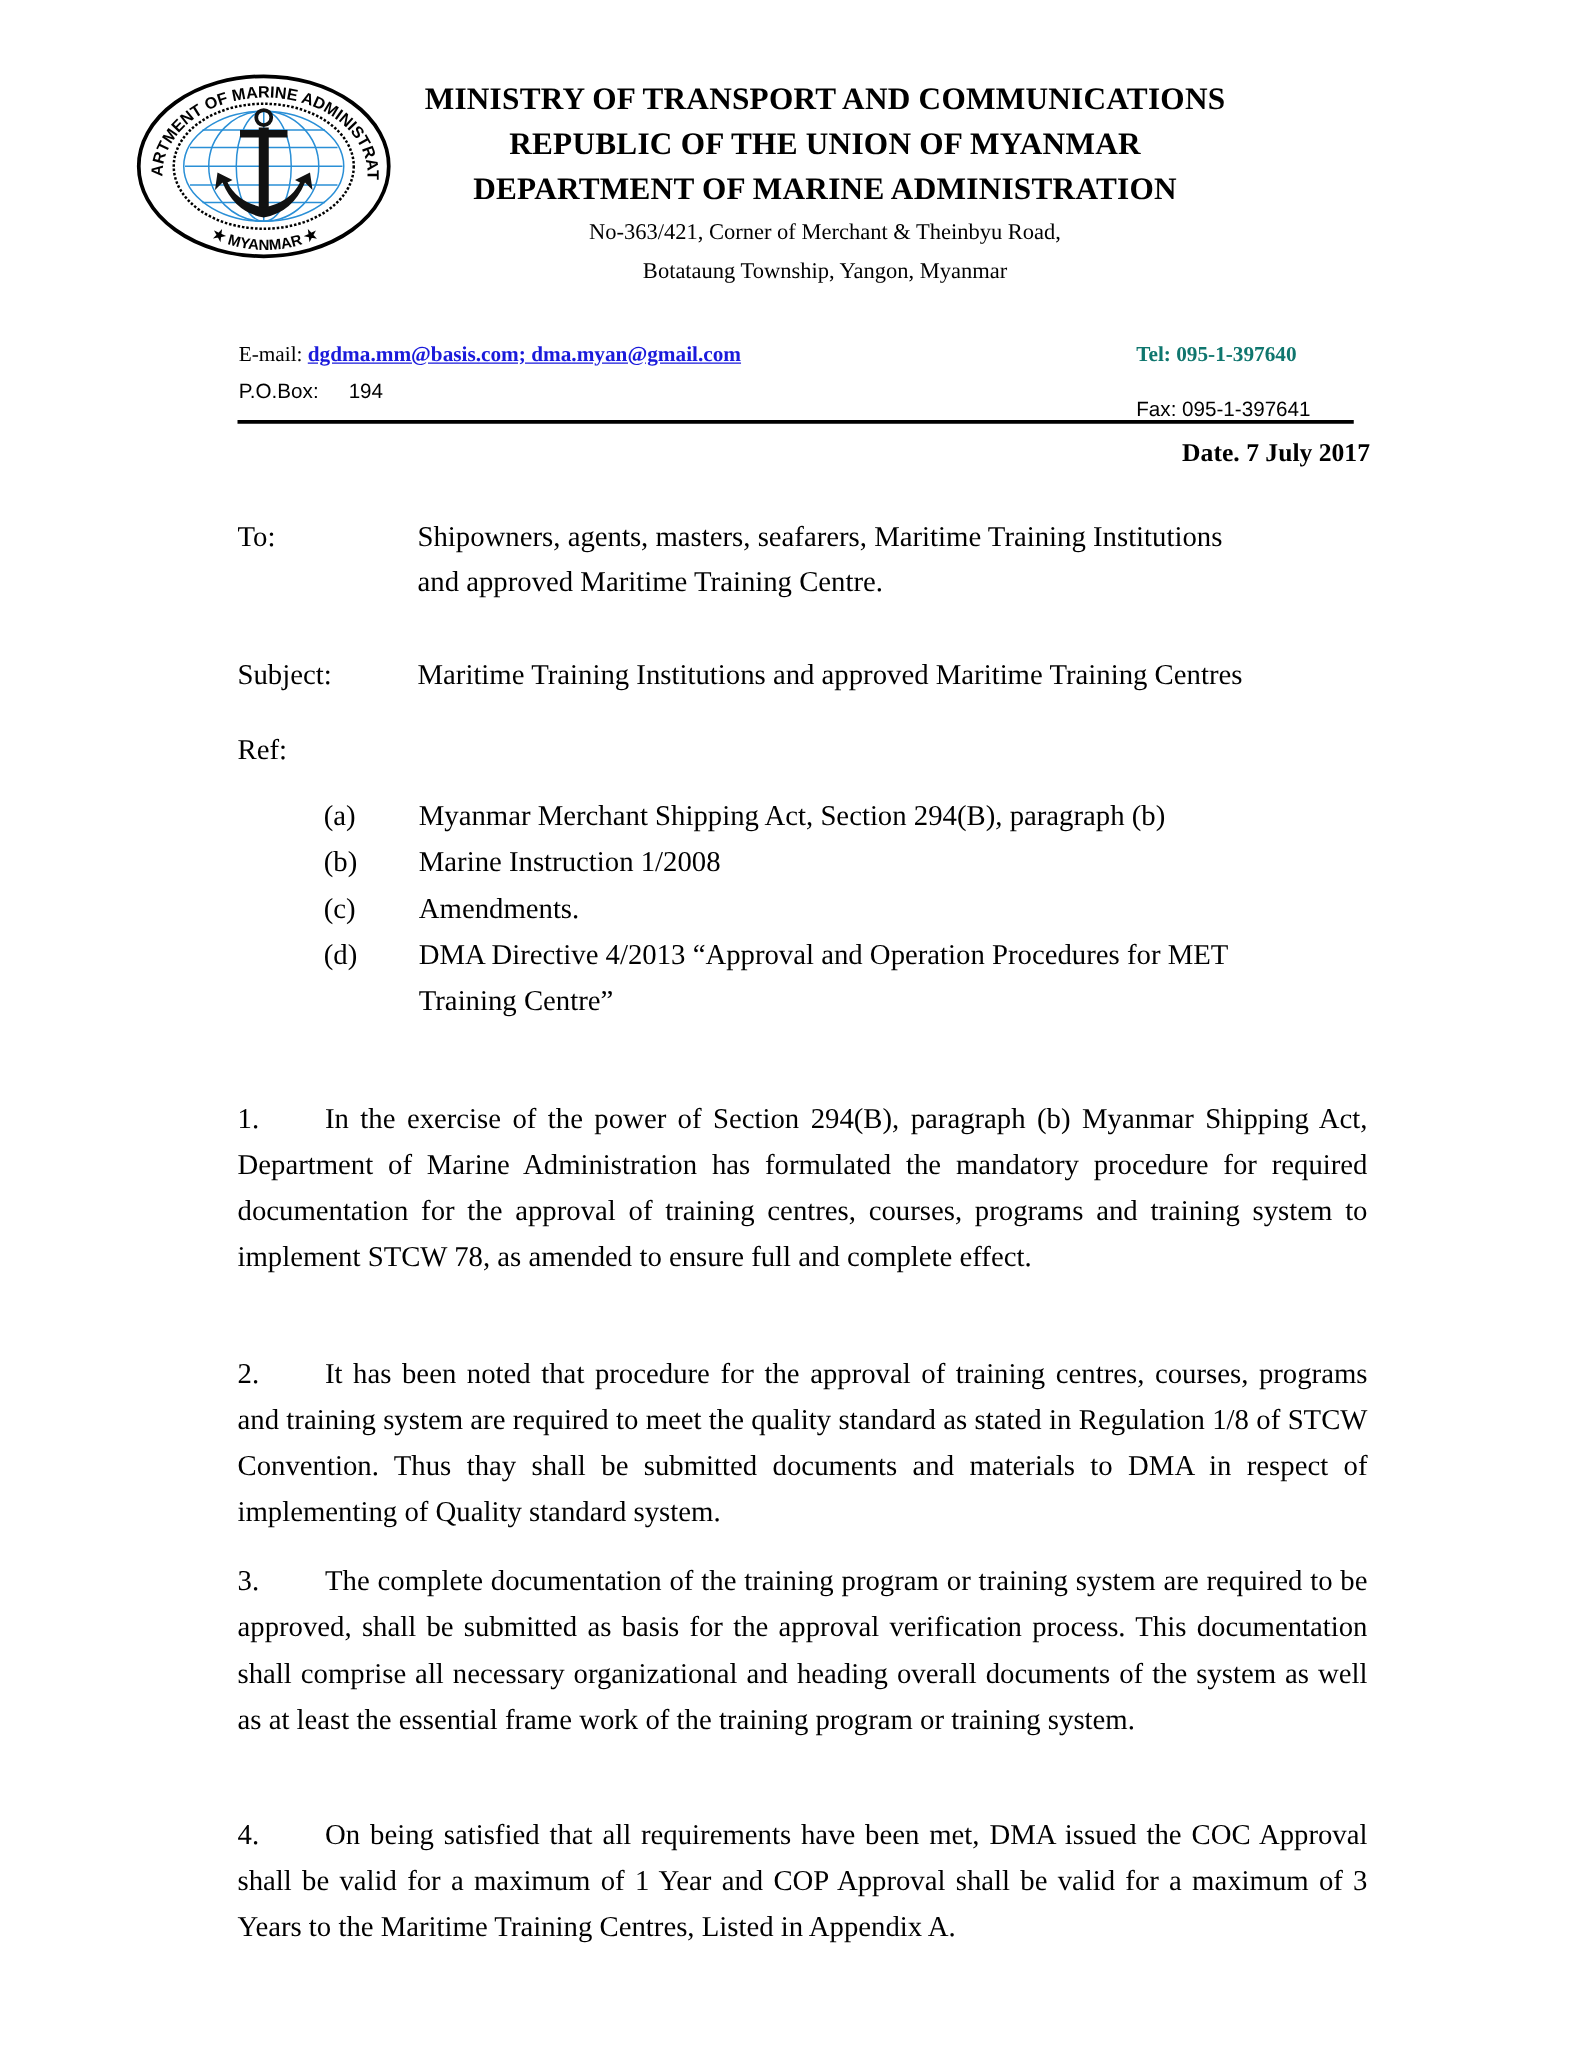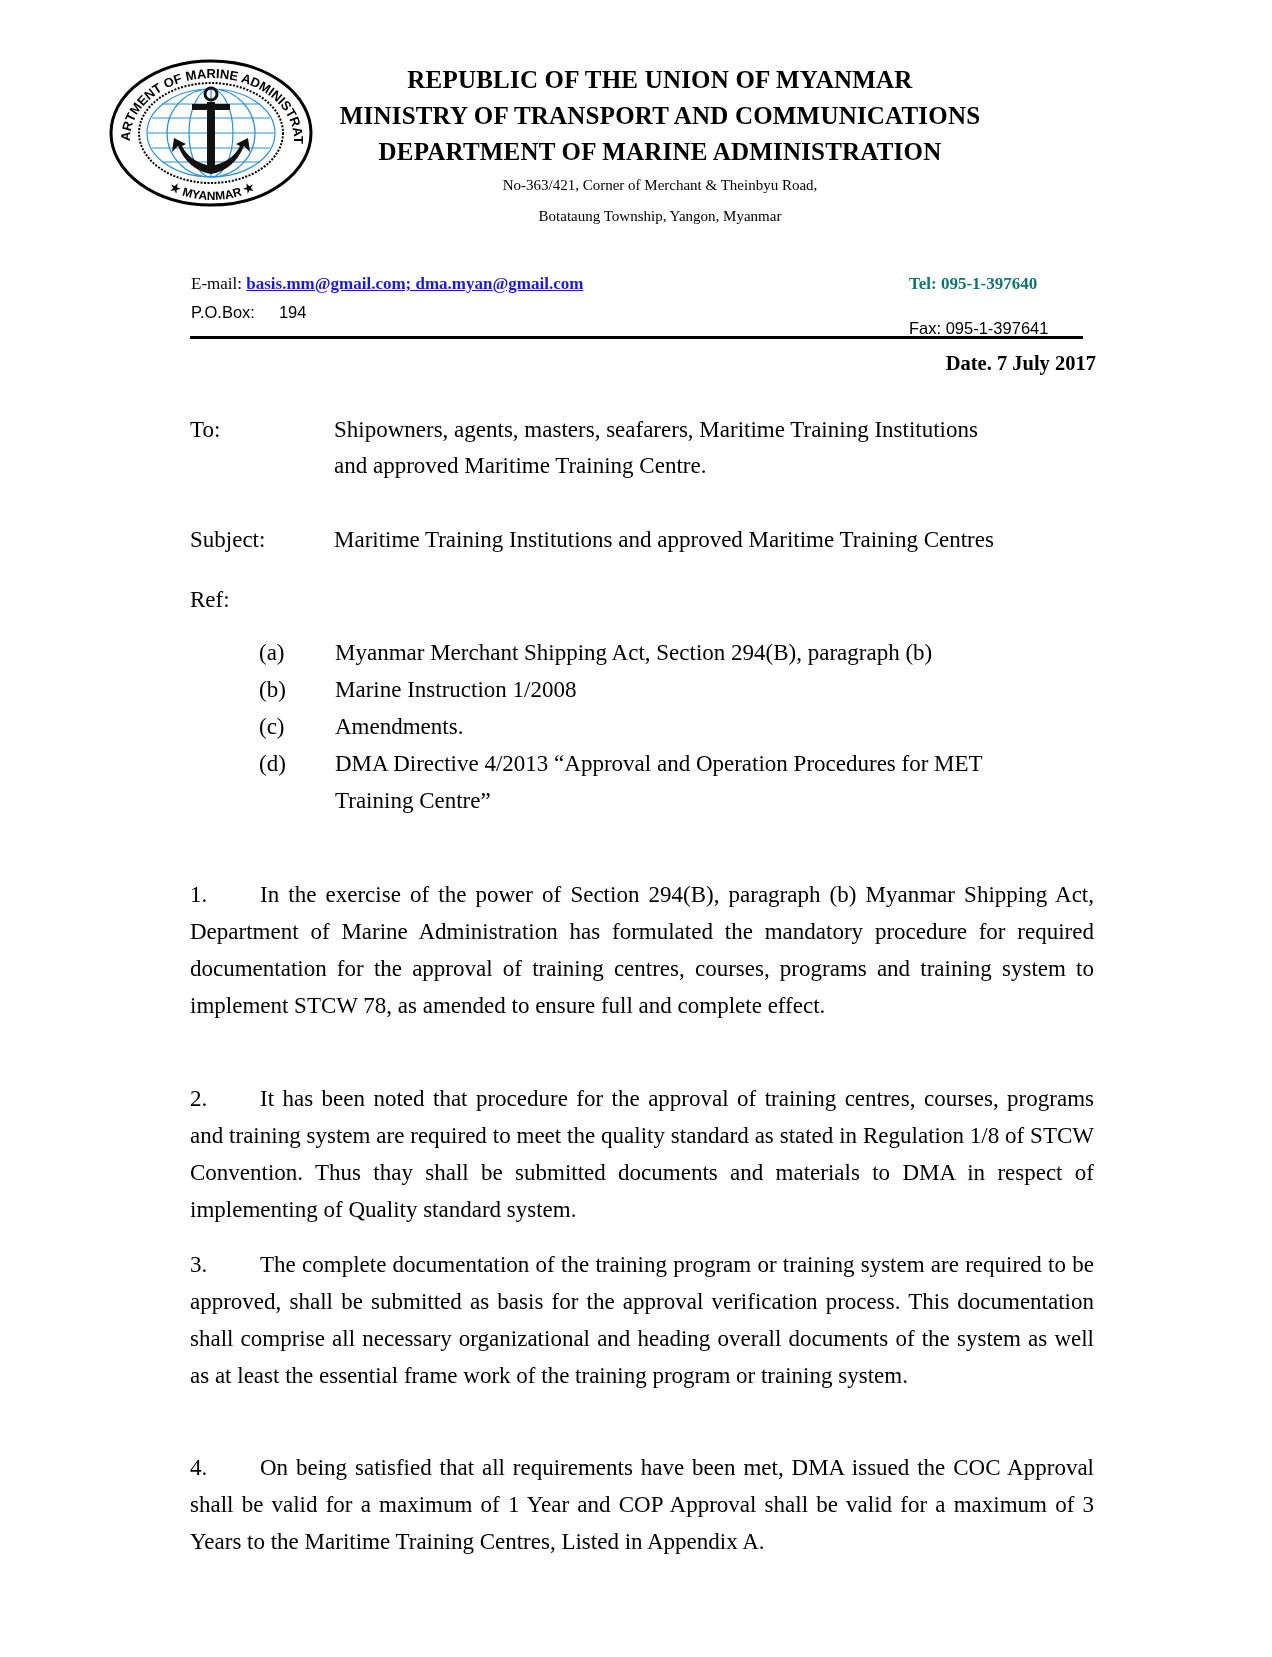--- a/index.html
+++ b/index.html
@@ -3,21 +3,21 @@
   <meta charset="utf-8">
   <style>
     * { box-sizing: border-box; margin: 0; padding: 0; }
     html, body { width: 1272px; height: 1657px; background: #ffffff; }
     body { position: relative; font-family: "Liberation Serif", serif; color: #000; overflow: hidden; }
 
     .logo { position: absolute; left: 108px; top: 58px; width: 206px; height: 150px; }
 
     .letterhead { position: absolute; left: 300px; top: 62px; width: 720px; text-align: center; }
     .lh-line { font-family: "Liberation Serif", serif; font-weight: bold; font-size: 25px; line-height: 36px; letter-spacing: 0.2px; }
-    .lh-addr { font-size: 15px; line-height: 31px; }
+    .lh-addr { font-size: 18px; line-height: 31px; }
 
     .contact { position: absolute; left: 191px; width: 893px; font-size: 17px; }
     .contact-row1 { top: 274px; height: 22px; }
     .contact-row2 { top: 303px; height: 22px; }
     .email-label { font-family: "Liberation Serif", serif; font-size: 17px; }
     .email-link { font-family: "Liberation Serif", serif; font-weight: bold; color: #1a1adb; text-decoration: underline; font-size: 17px; }
     .tel { position: absolute; left: 718px; top: 0; font-family: "Liberation Serif", serif; font-weight: bold; color: #0f766e; font-size: 17px; }
     .pobox-label, .pobox-val, .fax { font-family: "Liberation Sans", sans-serif; font-size: 16.5px; }
     .pobox-val { margin-left: 24px; }
     .fax { position: absolute; left: 718px; top: 16px; }
@@ -76,29 +76,29 @@
     <text font-family="Liberation Sans, sans-serif" font-weight="bold" font-size="13" fill="#000">
       <textPath href="#arcTop" startOffset="50%" text-anchor="middle">DEPARTMENT OF MARINE ADMINISTRATION</textPath>
     </text>
     <text font-family="Liberation Sans, sans-serif" font-weight="bold" font-size="12" fill="#000">
       <textPath href="#arcBot" startOffset="50%" text-anchor="middle">★ <tspan>MYANMAR</tspan> ★</textPath>
     </text>
   </svg>
 </div>
 
 <div class="letterhead">
+  <div class="lh-line">MINISTRY OF TRANSPORT AND COMMUNICATIONS</div>
   <div class="lh-line">REPUBLIC OF THE UNION OF MYANMAR</div>
-  <div class="lh-line">MINISTRY OF TRANSPORT AND COMMUNICATIONS</div>
   <div class="lh-line">DEPARTMENT OF MARINE ADMINISTRATION</div>
   <div class="lh-addr">No-363/421, Corner of Merchant &amp; Theinbyu Road,</div>
   <div class="lh-addr">Botataung Township,  Yangon, Myanmar</div>
 </div>
 
 <div class="contact contact-row1">
-  <span class="email-label">E-mail: </span><a class="email-link">basis.mm@gmail.com; dma.myan@gmail.com</a>
+  <span class="email-label">E-mail: </span><a class="email-link">dgdma.mm@basis.com; dma.myan@gmail.com</a>
   <span class="tel">Tel: 095-1-397640</span>
 </div>
 <div class="contact contact-row2">
   <span class="pobox-label">P.O.Box:</span><span class="pobox-val">194</span>
   <span class="fax">Fax: 095-1-397641</span>
 </div>
 
 <div class="rule"></div>
 
 <div class="date">Date. 7  July  2017</div>

